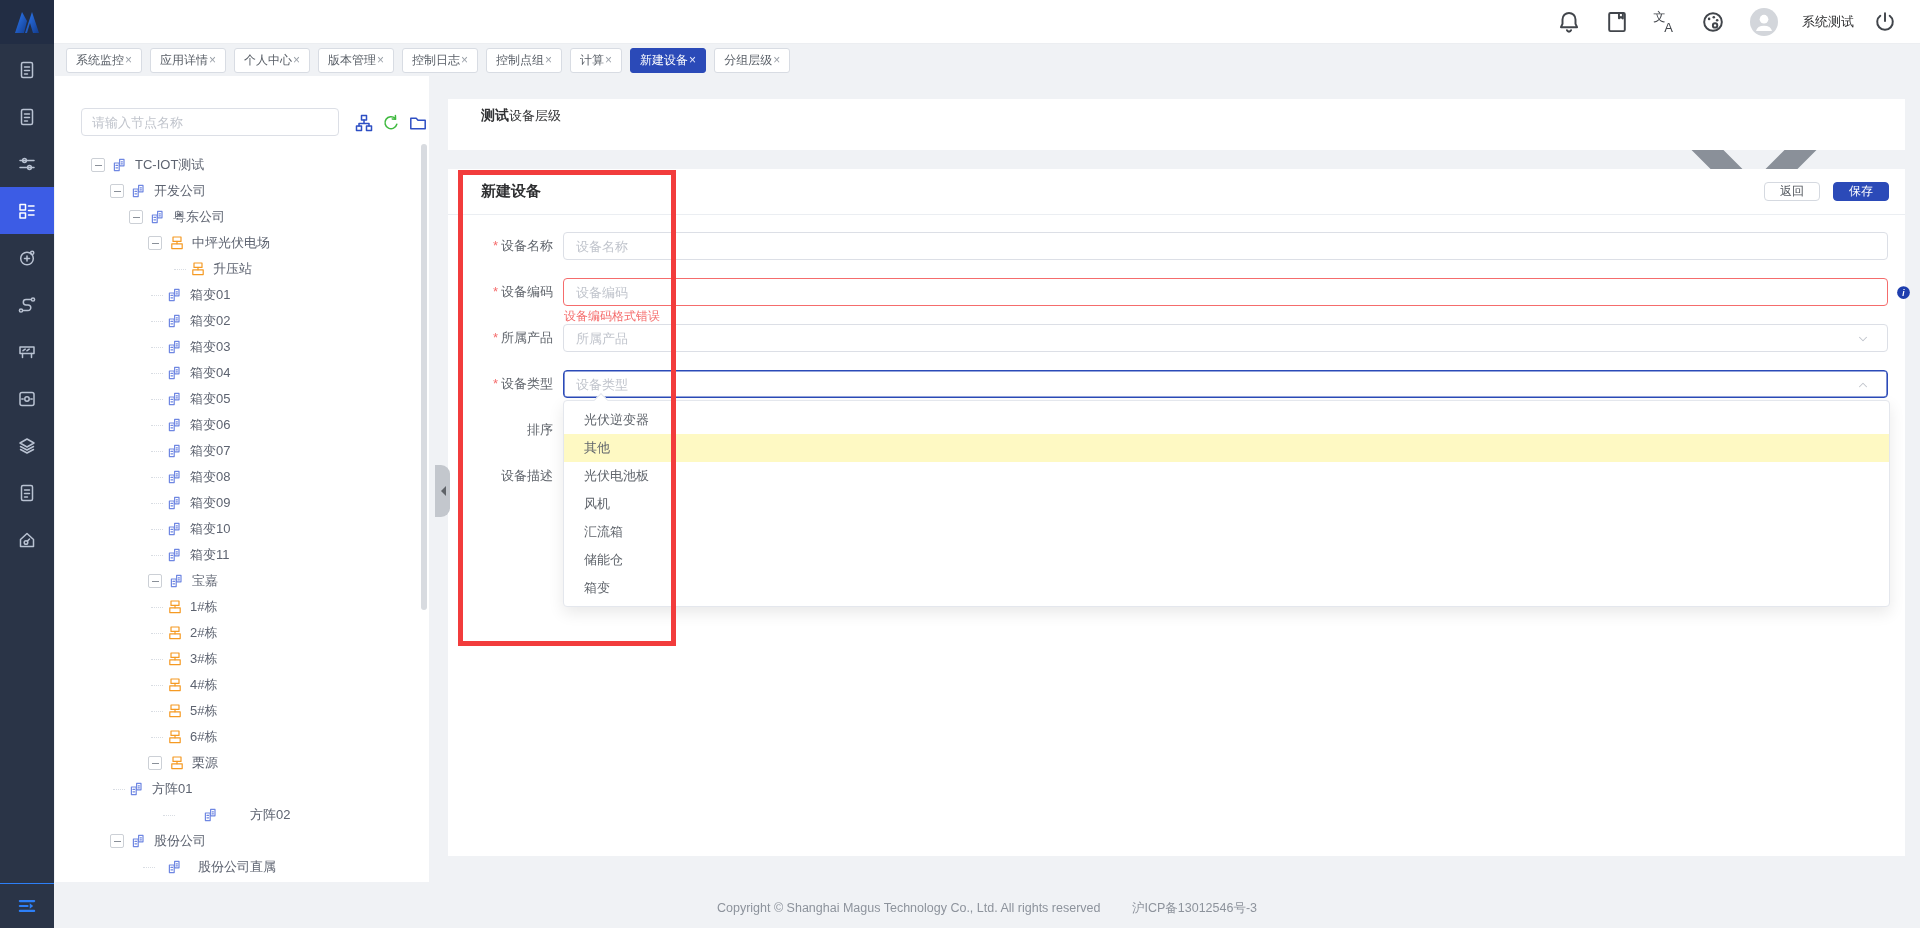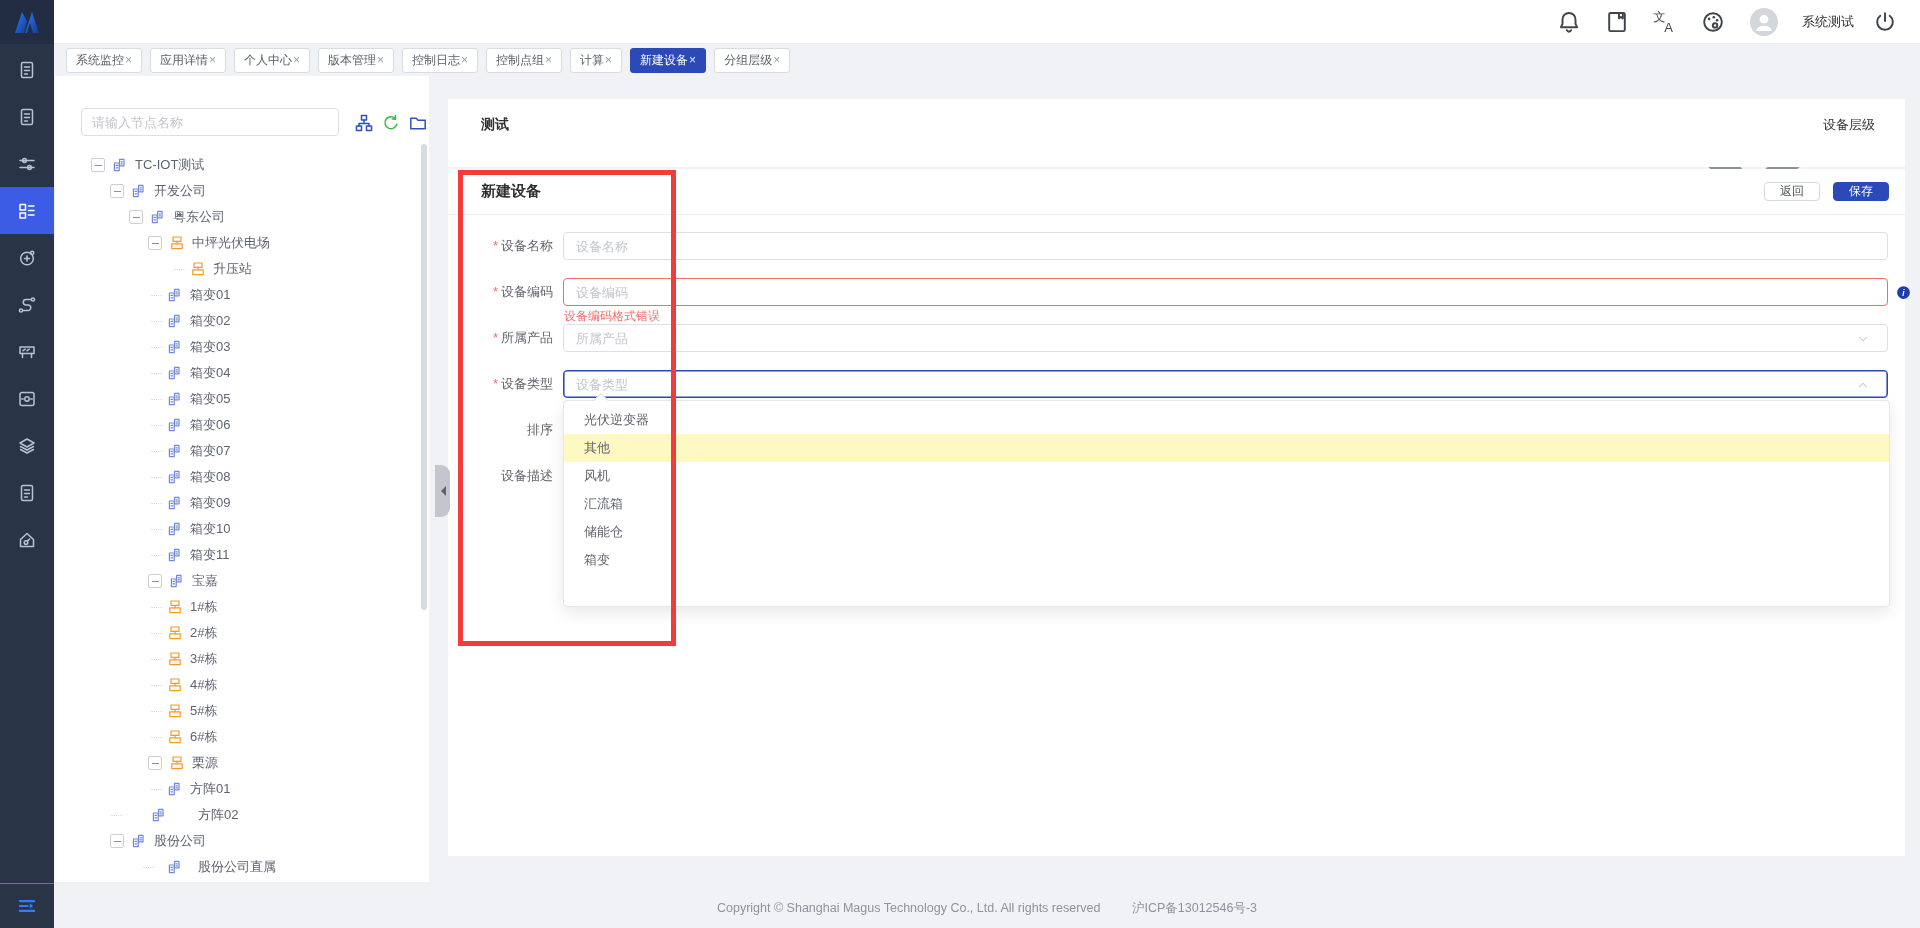--- a/index.html
+++ b/index.html
@@ -47,22 +47,22 @@
   .expander { flex:0 0 14px; width:14px; height:14px; border:1px solid #ccd0d6; border-radius:2px; background:#fff;
     position:relative; margin-right:7px; }
   .expander::after { content:""; position:absolute; left:2.5px; right:2.5px; top:5.5px; height:1px; background:#8a9099; }
   .guide { flex:0 0 12px; height:0; border-top:1px dotted #d9dde3; margin-right:4px; }
   .t-node-icon { width:16px; height:16px; margin-right:7px; flex:0 0 16px; }
   .tree-scrollbar { position:absolute; left:366px; top:68px; width:6px; height:466px; background:#d8dbe0; border-radius:3px; }
   .collapse-handle { position:absolute; left:435px; top:465px; width:15px; height:52px; background:#c3c7cd;
     border-radius:0 9px 9px 0; z-index:6; display:flex; align-items:center; justify-content:center; cursor:pointer; }
   .collapse-handle i { width:0; height:0; border:5px solid transparent; border-right-color:#5f6368; margin-left:-4px; }
   
-  .card-test { position:absolute; left:448px; top:99px; width:1457px; height:68px; background:#fff;
-    display:flex; align-items:center; justify-content:space-between; padding:0 30px 17px 33px; }
+  .card-test { position:absolute; left:448px; top:99px; width:1457px; height:51px; background:#fff;
+    display:flex; align-items:center; padding:0 30px 17px 33px; }
   .page-title { font-size:14px; font-weight:bold; color:#303133; }
   .page-right { font-size:13px; color:#303133; }
   .card-form { position:absolute; left:448px; top:169px; width:1457px; height:687px; background:#fff; }
   .form-head { height:46px; display:flex; align-items:center; justify-content:space-between;
     padding:0 16px 0 33px; border-bottom:1px solid #ebeef2; }
   .form-title { font-size:15px; font-weight:bold; color:#303133; }
   .btns { display:flex; gap:13px; }
   .btn { height:19px; padding:0 15px; border-radius:4px; font-size:12px; cursor:pointer;
     font-family:"Liberation Sans","DejaVu Sans",sans-serif; }
   .btn-back { background:#fff; border:1px solid #d5d9e0; color:#50555c; }
@@ -584,32 +584,32 @@
         <span class="expander"></span>
         <span class="t-node-icon" style="color: rgb(245, 154, 35);">
           <svg width="100%" height="100%" viewBox="0 0 20 20" fill="none" stroke="currentColor" stroke-width="1.5" stroke-linecap="round" stroke-linejoin="round">
             <rect x="5" y="2.5" width="10" height="5.5"></rect>
             <rect x="3.5" y="11" width="13" height="6"></rect>
             <path d="M10 8v3"></path>
           </svg>
         </span>
         <span>栗源</span>
       </div>
-      <div class="tree-row" style="padding-left: 96px; text-align: right;">
+      <div class="tree-row" style="padding-left: 58px; text-align: right;">
         <span class="guide"></span>
         <span class="t-node-icon" style="color: rgb(111, 135, 226);">
           <svg width="100%" height="100%" viewBox="0 0 20 20" fill="none" stroke="currentColor" stroke-width="1.5" stroke-linecap="round" stroke-linejoin="round">
             <rect x="3" y="7.5" width="6" height="9.5"></rect>
             <rect x="9.5" y="3" width="5.5" height="8"></rect>
             <path d="M5 10.5h2M5 13.5h2M11.5 6h1.5M11.5 8.5h1.5"></path>
           </svg>
         </span>
         <span>方阵01</span>
       </div>
-      <div class="tree-row" style="padding-left: 56px; gap: 24px;">
+      <div class="tree-row" style="padding-left: 108px; gap: 24px;">
         <span class="guide"></span>
         <span class="t-node-icon" style="color: rgb(111, 135, 226);">
           <svg width="100%" height="100%" viewBox="0 0 20 20" fill="none" stroke="currentColor" stroke-width="1.5" stroke-linecap="round" stroke-linejoin="round">
             <rect x="3" y="7.5" width="6" height="9.5"></rect>
             <rect x="9.5" y="3" width="5.5" height="8"></rect>
             <path d="M5 10.5h2M5 13.5h2M11.5 6h1.5M11.5 8.5h1.5"></path>
           </svg>
         </span>
         <span>方阵02</span>
       </div>
@@ -698,20 +698,21 @@
   </div>
 
   <span class="f-label" style="top:247px">排序</span>
 
   <span class="f-label" style="top:293px">设备描述</span>
 
   <div class="notch"></div>
   <div class="dropdown">
       <div class="option">光伏逆变器</div>
       <div class="option hl">其他</div>
+      <div class="option">光伏电池板</div>
       <div class="option">风机</div>
       <div class="option">汇流箱</div>
       <div class="option">储能仓</div>
       <div class="option">箱变</div>
     </div>
 </section>
 
 <div class="red-rect"></div>
 
 <footer class="footer">

